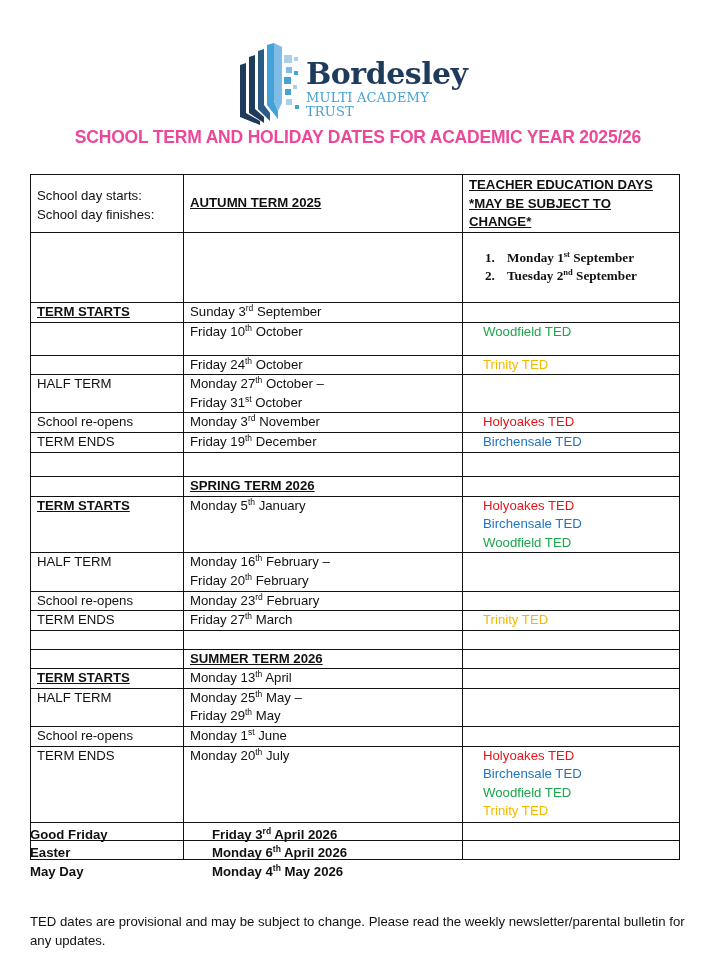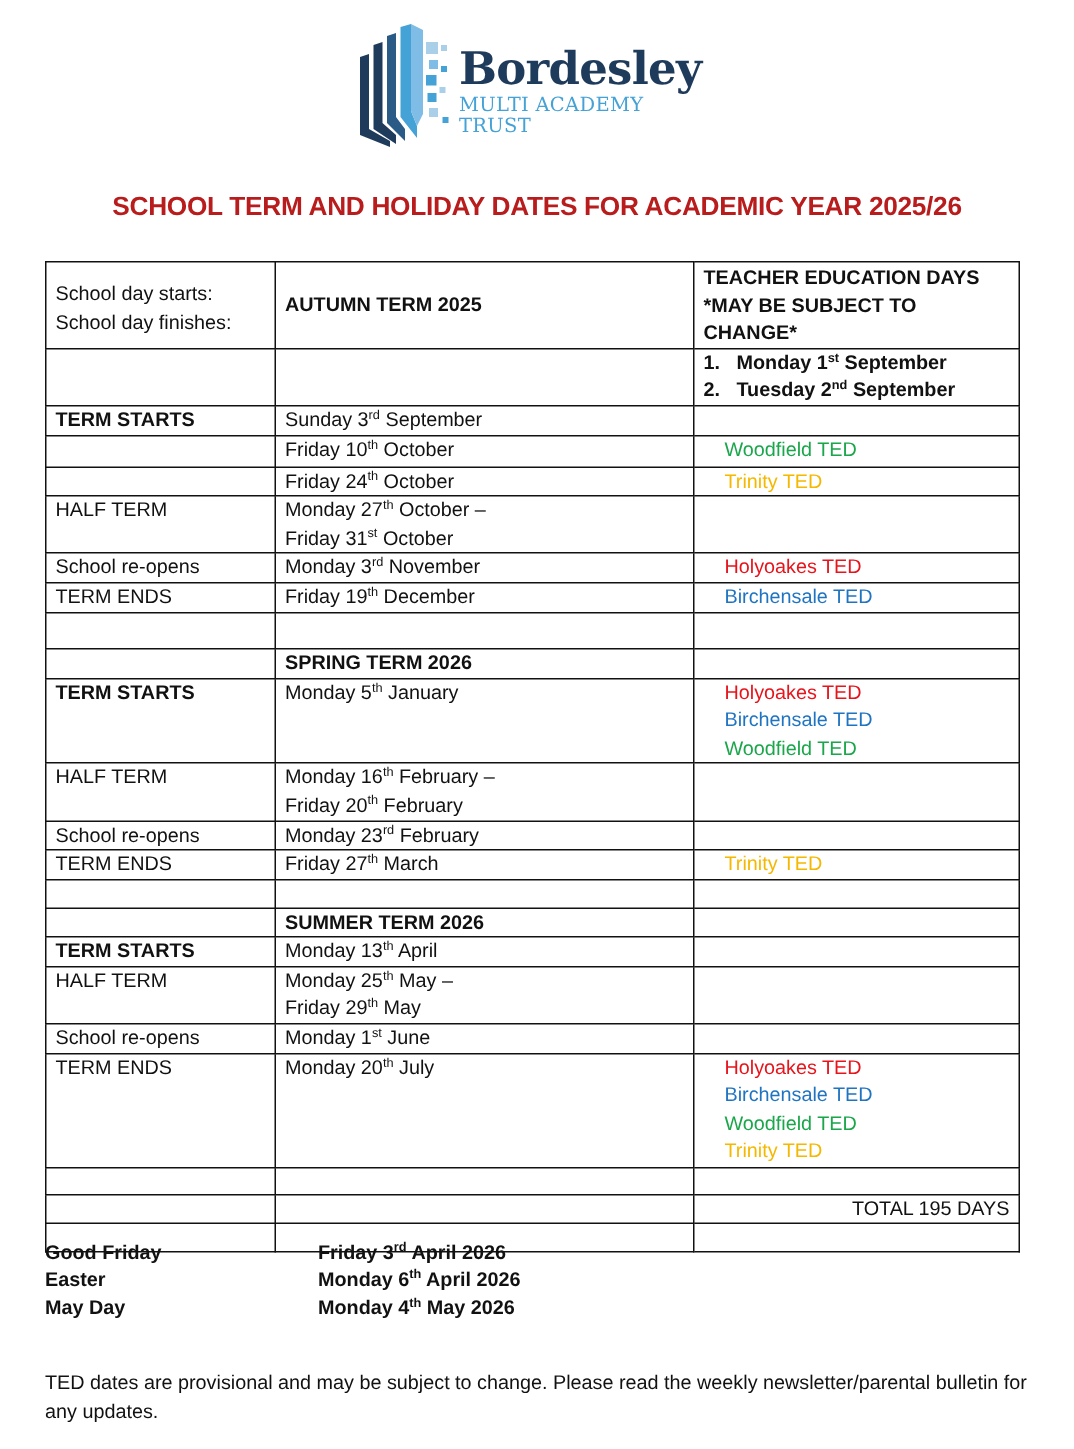--- a/index.html
+++ b/index.html
@@ -1,38 +1,38 @@
 <!DOCTYPE html>
 <html><head>
 <meta charset="utf-8">
 <style>
   html, body { margin: 0; padding: 0; background: #ffffff; }
   body { width: 716px; height: 966px; position: relative; overflow: hidden;
          font-family: "Liberation Sans", sans-serif; color: #111; }
-  .logo { position: absolute; left: 238px; top: 16px; width: 240px; height: 82px; }
+  .logo { position: absolute; left: 238px; top: 43px; width: 240px; height: 82px; }
   .logo-text { position: absolute; left: 68px; top: 0; }
   .logo-main { font-family: "DejaVu Serif", serif; font-weight: bold; font-size: 30px;
                color: #1f3b5c; line-height: 34px; letter-spacing: -0.5px; margin-top: 14px; }
   .logo-sub { font-family: "DejaVu Serif", serif; font-size: 13px; color: #45a2d6;
               line-height: 14px; letter-spacing: 0.2px; }
   .title { position: absolute; left: 0; width: 716px; top: 127px; text-align: center;
-           font-weight: bold; font-size: 17.5px; letter-spacing: -0.2px; color: #b91c1c; }
+           font-weight: bold; font-size: 17.5px; letter-spacing: -0.2px; color: #ec4899; }
   table.terms { position: absolute; left: 30px; top: 174px; border-collapse: collapse;
                 table-layout: fixed; width: 647px; }
   table.terms td { border: 1.4px solid #111; padding: 0 6px; vertical-align: top;
                    font-size: 13.2px; line-height: 18.6px; }
   td.c1 { width: 140px; }
   td.c2 { width: 266px; margin-left: 37px; }
   td.c3 { width: 204px; }
-  .b { font-weight: bold; }
+  .b { font-weight: bold; text-decoration: underline; }
   .vm { vertical-align: middle !important; }
   sup { font-size: 8.5px; line-height: 0; vertical-align: 5px; }
   .ted { font-weight: normal; display: block; margin-left: 14px; }
   .right { text-align: right; }
-  ol.ted-days { margin: 0; padding: 0 0 0 0; list-style: none; font-weight: bold; }
+  ol.ted-days { margin: 16px; padding: 0 0 0 0; list-style: none; font-weight: bold; font-family: Liberation Serif, serif; }
   ol.ted-days li { display: block; }
   ol.ted-days .num { display: inline-block; width: 22px; }
   .hol { position: absolute; left: 30px; top: 826px; font-size: 13.2px; line-height: 18.4px; }
   .hol-row { display: flex; font-weight: bold; align-items: center; }
   .hol-name { width: 182px; }
   .footer { position: absolute; left: 30px; top: 912px; width: 660px; font-size: 13.2px; line-height: 19px; }
 </style>
 </head>
 <body>
 
@@ -88,21 +88,21 @@
         <li><span class="num">2.</span><span>Tuesday 2</span><sup>nd</sup><span> September</span></li>
       </ol>
     </td>
   </tr>
 
   <tr style="height:19px">
     <td class="c1 b">TERM STARTS</td>
     <td class="c2"><span>Sunday 3</span><sup>rd</sup><span> September</span></td>
     <td class="c3"></td>
   </tr>
-  <tr style="height:21px">
+  <tr style="height:33px">
     <td class="c1"></td>
     <td class="c2"><span>Friday 10</span><sup>th</sup><span> October</span></td>
     <td class="c3">
           <span class="ted" style="color:#1aa64a">Woodfield TED</span>
         </td>
   </tr>
   <tr style="height:19px">
     <td class="c1"></td>
     <td class="c2"><span>Friday 24</span><sup>th</sup><span> October</span></td>
     <td class="c3">
@@ -209,25 +209,20 @@
       <span class="ted" style="color:#1aa64a">Woodfield TED</span>
       <span class="ted" style="color:#f5b800">Trinity TED</span>
     </td>
   </tr>
   <tr style="height:18px">
         <td class="c1"></td>
         <td class="c2"></td>
         <td class="c3"></td>
       </tr>
   <tr style="height:19px">
-    <td class="c1"></td>
-    <td class="c2"></td>
-    <td class="c3 right">TOTAL 195 DAYS</td>
-  </tr>
-  <tr style="height:19px">
         <td class="c1"></td>
         <td class="c2"></td>
         <td class="c3"></td>
       </tr>
 </tbody>
   </table>
 
 <div class="hol">
   <div class="hol-row">
     <span class="hol-name">Good Friday</span>

